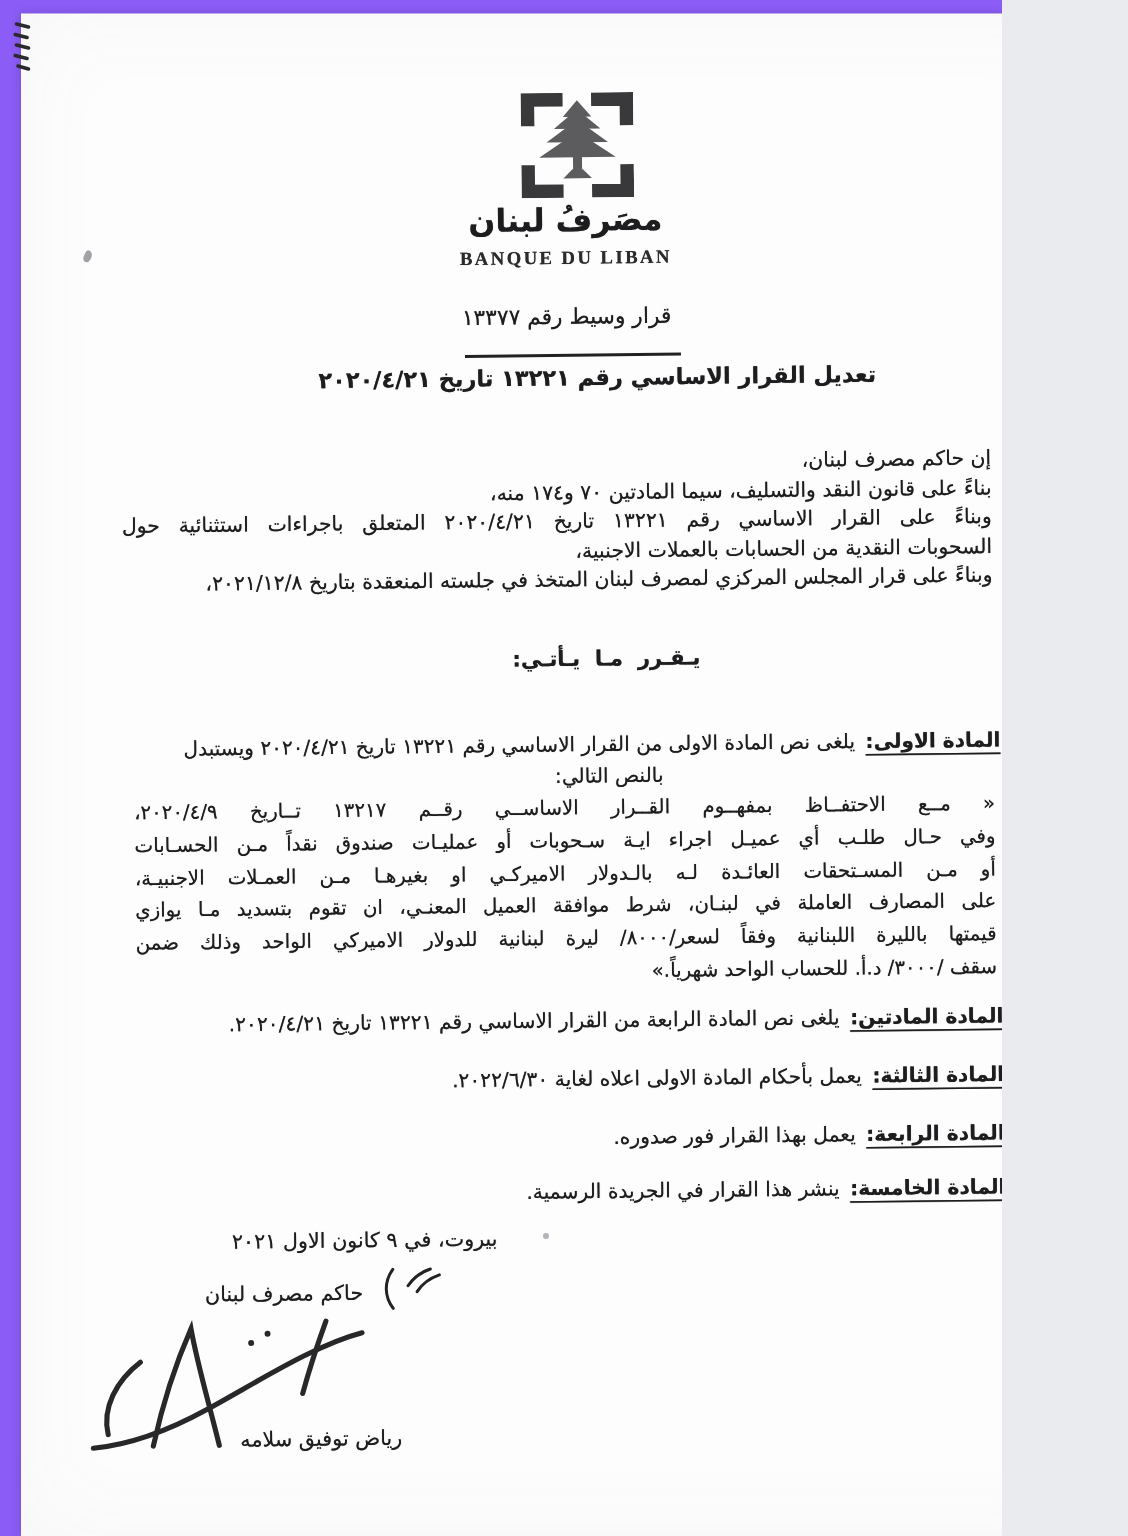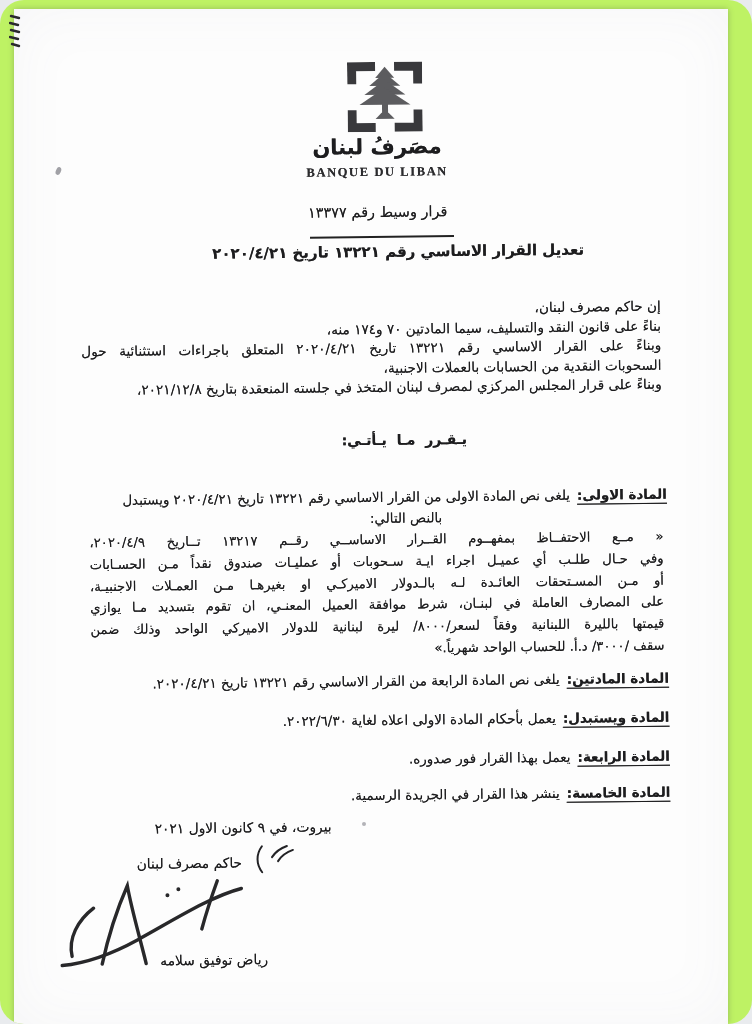--- a/index.html
+++ b/index.html
@@ -1,17 +1,17 @@
 <!DOCTYPE html>
 <html lang="ar"><head>
 <meta charset="utf-8">
 <style>
   html,body{margin:0;padding:0;background:#e9ebee;}
-  .scan{position:relative;width:752px;height:1024px;background:#bef264;overflow:hidden;
-        font-family:"DejaVu Sans",sans-serif;border-radius:24px;}
+  .scan{position:relative;width:668px;height:1024px;background:#8b5cf6;overflow:hidden;
+        font-family:"DejaVu Sans",sans-serif;}
   .page{position:absolute;left:14px;top:9px;width:714px;height:1015px;background:#fdfdfd;
         box-shadow:0 0 6px rgba(50,50,70,.28), inset 0 0 60px rgba(120,120,140,.05);}
   .content{position:absolute;inset:0;direction:rtl;color:#1d1d1f;
            transform:rotate(-0.65deg);transform-origin:50% 40%;
            text-shadow:0 0 .45px rgba(25,25,25,.75);}
   .abs{position:absolute;}
   .nowrap{white-space:nowrap;}
   .ctr{left:0;right:0;text-align:center;white-space:nowrap;}
   
   .logo-frame{left:328px;top:53px;width:75px;height:70px;transform:translateX(9px);}
@@ -102,21 +102,21 @@
         <div class="jl">أو مـن المسـتحقات العائـدة لـه بالـدولار الاميركـي او بغيرهـا مـن العمـلات الاجنبيـة،</div>
         <div class="jl">على المصارف العاملة في لبنـان، شرط موافقة العميل المعنـي، ان تقوم بتسديد مـا يوازي</div>
         <div class="jl">قيمتها بالليرة اللبنانية وفقاً لسعر/٨٠٠٠/ ليرة لبنانية للدولار الاميركي الواحد وذلك ضمن</div>
         <div class="last">سقف /٣٠٠٠/ د.أ. للحساب الواحد شهرياً.»</div>
       </div>
 
       <div class="abs artrow a2">
         <span class="art-label">المادة المادتين:</span><span>يلغى نص المادة الرابعة من القرار الاساسي رقم ١٣٢٢١ تاريخ ٢٠٢٠/٤/٢١.</span>
       </div>
       <div class="abs artrow a3">
-        <span class="art-label">المادة ويستبدل:</span><span>يعمل بأحكام المادة الاولى اعلاه لغاية ٢٠٢٢/٦/٣٠.</span>
+        <span class="art-label">المادة الثالثة:</span><span>يعمل بأحكام المادة الاولى اعلاه لغاية ٢٠٢٢/٦/٣٠.</span>
       </div>
       <div class="abs artrow a4">
         <span class="art-label">المادة الرابعة:</span><span>يعمل بهذا القرار فور صدوره.</span>
       </div>
       <div class="abs artrow a5">
         <span class="art-label">المادة الخامسة:</span><span>ينشر هذا القرار في الجريدة الرسمية.</span>
       </div>
 
       <div class="abs nowrap place-date">بيروت، في ٩ كانون الاول ٢٠٢١</div>
       <div class="abs nowrap gov-title">حاكم مصرف لبنان</div>

